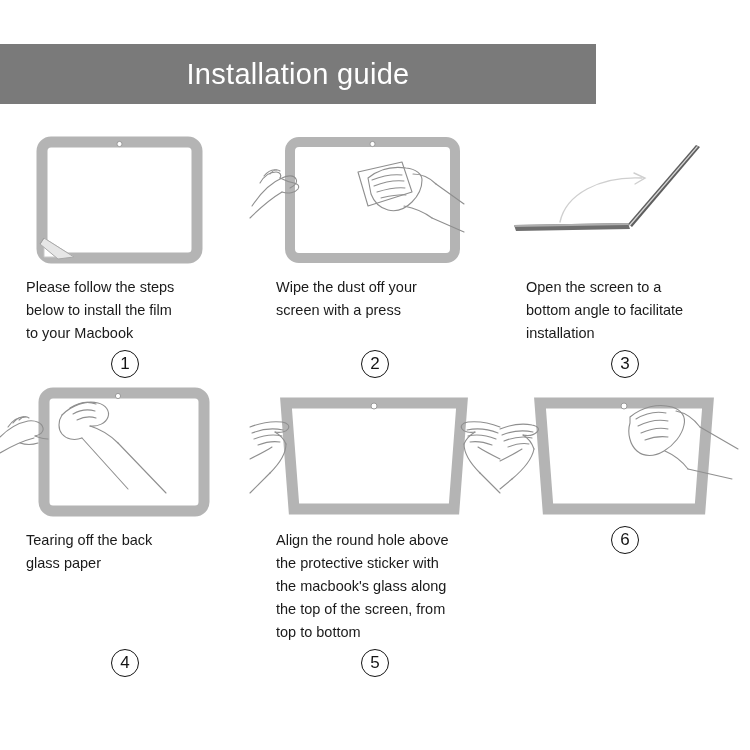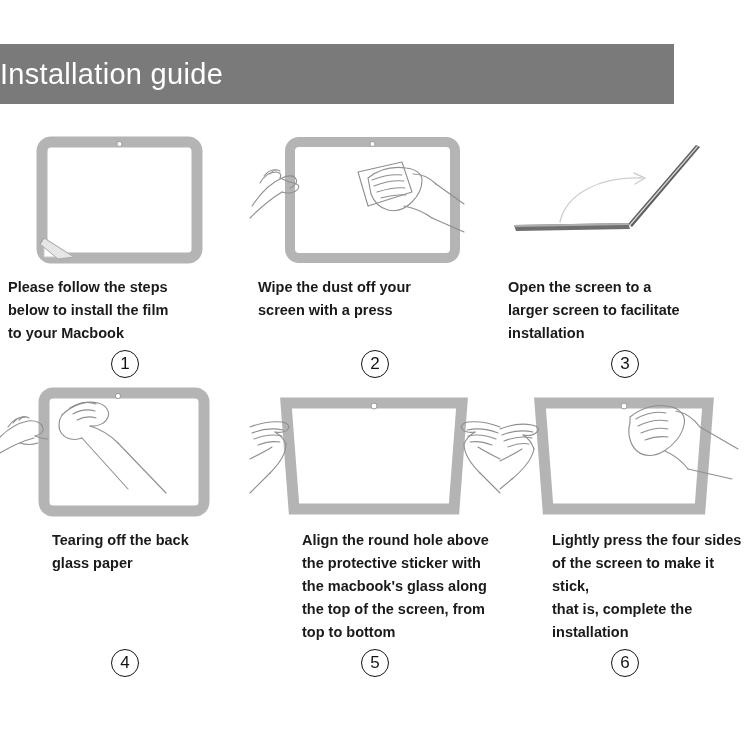--- a/index.html
+++ b/index.html
@@ -17,26 +17,26 @@
     width: 750px;
     height: 750px;
     background: #ffffff;
   }
 
   
   .header-bar {
     position: absolute;
     left: 0;
     top: 44px;
-    width: 674px;
+    width: 596px;
     height: 60px;
     background: #7a7a7a;
     display: flex;
     align-items: center;
-    justify-content: flex-start;
+    justify-content: center;
   }
   .header-title {
     color: #ffffff;
     font-size: 29px;
     font-weight: 400;
     letter-spacing: 0.3px;
     line-height: 1;
   }
 
   
@@ -60,25 +60,24 @@
     width: 250px;
     height: 140px;
     overflow: visible;
   }
   .illus svg { display: block; overflow: visible; }
 
   .step-caption {
     font-size: 14.5px;
     line-height: 23px;
     color: #1a1a1a;
-    padding-left: 8px;
+    padding-left: 26px;
     padding-right: 6px;
     margin-top: 8px;
     white-space: pre-line;
-    font-weight: bold;
   }
 
   .num-wrap {
     display: flex;
     justify-content: center;
     align-items: center;
     margin-top: 10px;
     height: 34px;
   }
   .num-circle {
@@ -90,21 +89,21 @@
     align-items: center;
     justify-content: center;
     font-size: 17px;
     color: #141414;
     line-height: 1;
     padding-bottom: 1px;
   }
 
   
   .row1 .step-caption { min-height: 69px; }
-  .row2 .step-caption { min-height: 115px; margin-left: 44px; }
+  .row2 .step-caption { min-height: 115px; }
   .row1 .num-wrap { margin-top: 2px; }
   .row2 .num-wrap { margin-top: 2px; }
 </style>
 </head>
 <body>
 
 <div id="page">
 
   <div class="header-bar">
     <div class="header-title">Installation guide</div>
@@ -194,21 +193,21 @@
             <path d="M129 97 L197 18 L198 18.8 L130 98 Z" fill="#d7d7d7"></path>
           </g>
 
           <g fill="none" stroke="#cfcfcf" stroke-width="1.4" stroke-linecap="round">
             <path d="M60 94 C66 66 100 48 142 50"></path>
             <path d="M134 45 L145 50 L135 56"></path>
           </g>
         </svg>
       </div>
       <div class="step-caption">Open the screen to a
-larger screen to facilitate
+bottom angle to facilitate
 installation</div>
       <div class="num-wrap">
         <div class="num-circle">3</div>
       </div>
     </div>
 
     <div class="step row2">
       <div class="illus">
         <svg width="250" height="140" viewBox="0 0 250 140">
           <g>
@@ -318,22 +317,19 @@
             <path d="M138 45 C148 40 158 38 168 40"></path>
             <path d="M141 52 C150 48 159 46 168 48"></path>
             <path d="M145 59 C153 56 161 55 168 56"></path>
             <path d="M176 30 C186 32 194 38 200 46"></path>
             <path d="M200 46 L238 68"></path>
             <path d="M165 70 C174 74 182 80 188 88"></path>
             <path d="M188 88 L232 98"></path>
           </g>
         </svg>
       </div>
-      <div class="step-caption">Lightly press the four sides
-of the screen to make it stick,
-that is, complete the installation</div>
       <div class="num-wrap">
         <div class="num-circle">6</div>
       </div>
     </div>
 
   </div>
 </div>
 
 </body></html>

